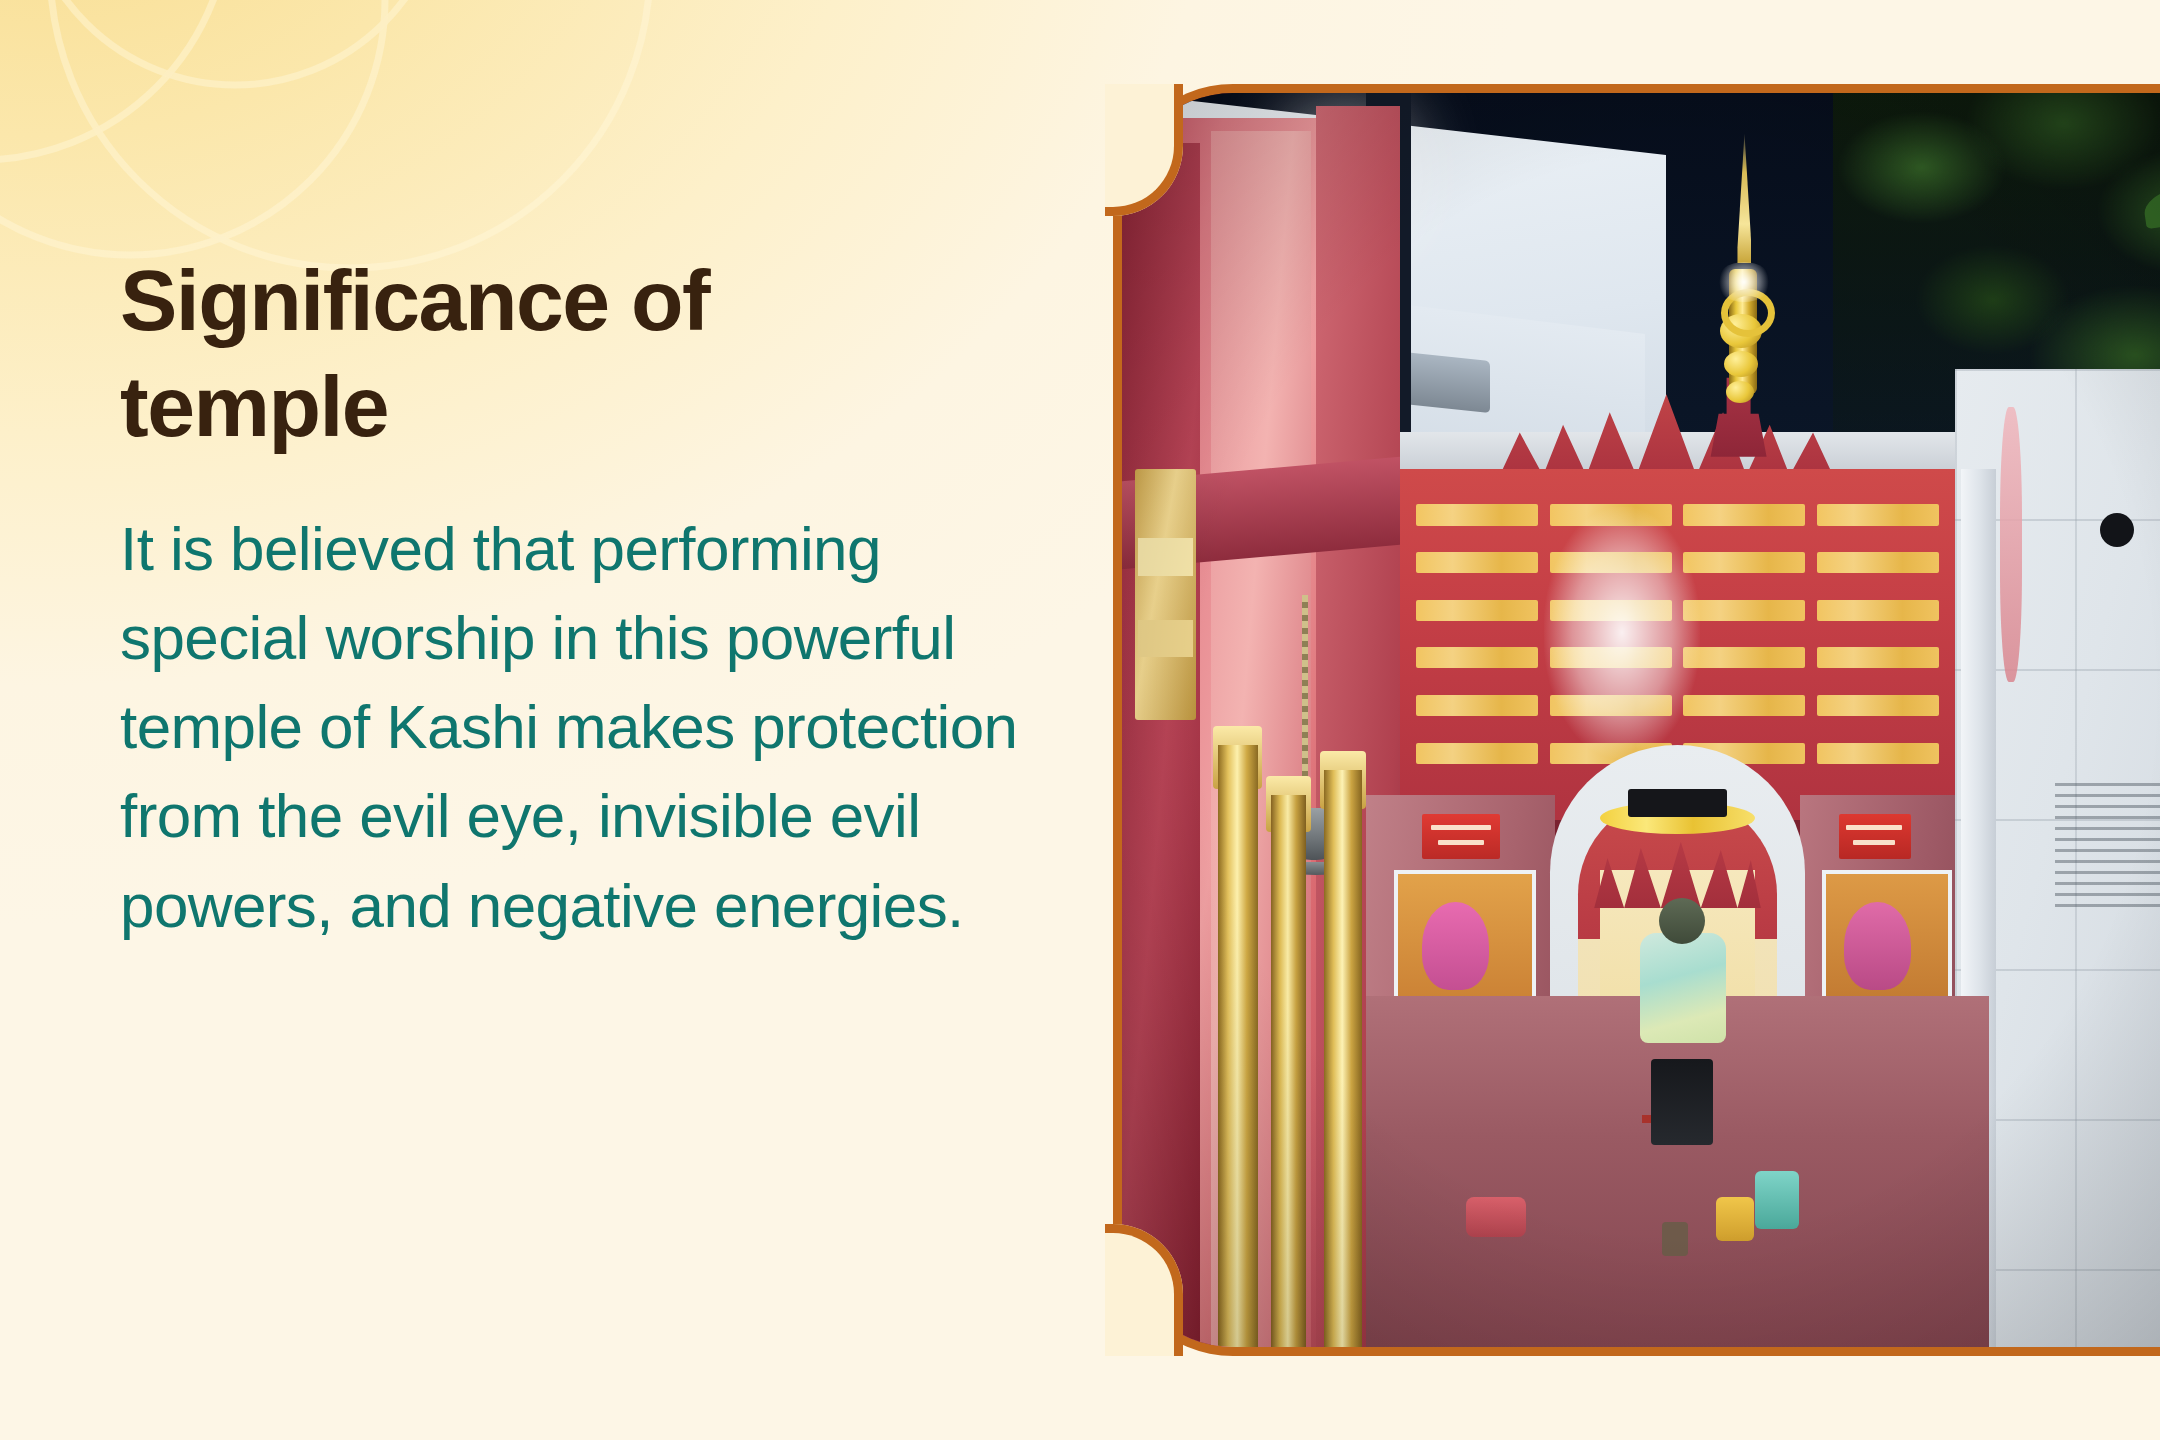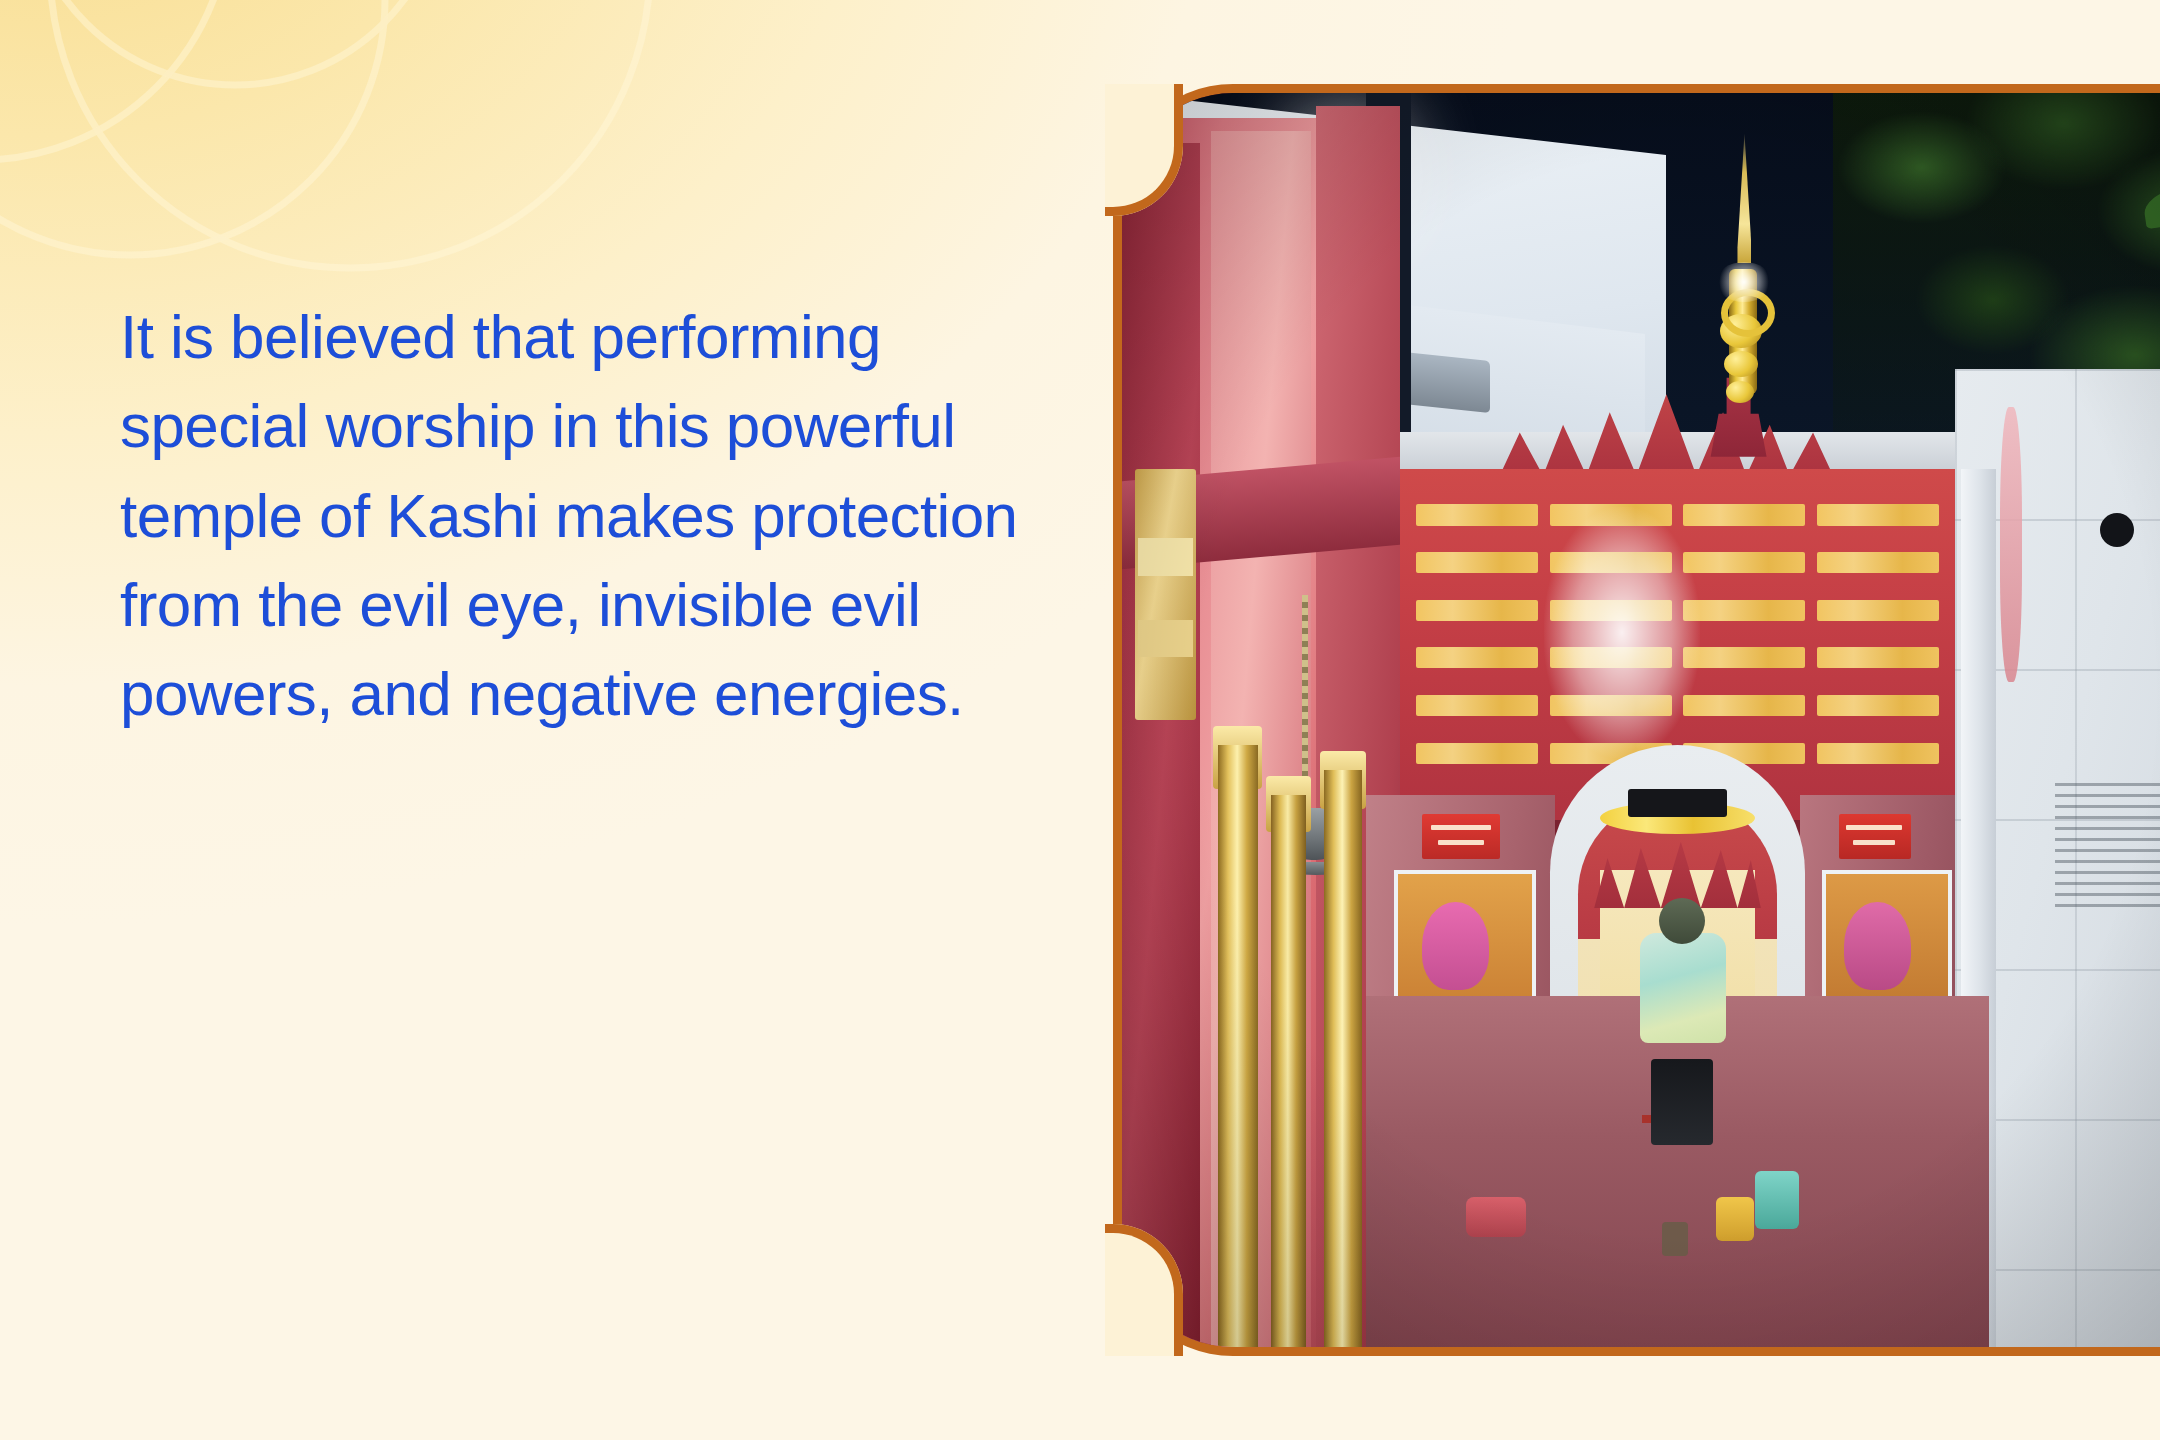--- a/index.html
+++ b/index.html
@@ -26,21 +26,21 @@
     font-size:86px;line-height:1.23;
     font-weight:700;letter-spacing:-1.5px;
     color:#38220f;
     font-family:"Liberation Sans","DejaVu Sans",sans-serif;
     max-width:700px;
   }
   #body-paragraph{
     margin:44px 0 0 0;
     font-size:62px;line-height:1.44;
     font-weight:500;letter-spacing:-.6px;
-    color:#1d4ed8;
+    color:#0f766e;
     max-width:905px;
   }
   
   #photo-frame{
     position:absolute;left:1113px;top:84px;
     width:1120px;height:1272px;
     box-sizing:border-box;
     border:9px solid #c2681c;
     border-right:none;
     background:#7a2230;
@@ -248,20 +248,21 @@
 
 <div id="bg-base"></div>
 <svg id="bg-rings" viewBox="0 0 950 760">
   <circle cx="300" cy="300" r="255"></circle>
   <circle cx="520" cy="268" r="300"></circle>
   <circle cx="405" cy="175" r="210"></circle>
   <circle cx="150" cy="210" r="250"></circle>
 </svg>
 
 <div id="text-col">
+  <h1 id="page-title">Significance of temple</h1>
   <p id="body-paragraph">It is believed that performing special worship in this powerful temple of Kashi makes protection from the evil eye, invisible evil powers, and negative energies.</p>
 </div>
 
 <div id="photo-frame">
   <div id="photo">
     <div class="ph" id="sky"></div>
     <div class="ph" id="foliage">
       <div class="leaf" id="lf1"></div>
 
       <div class="leaf" id="lf5"></div>

